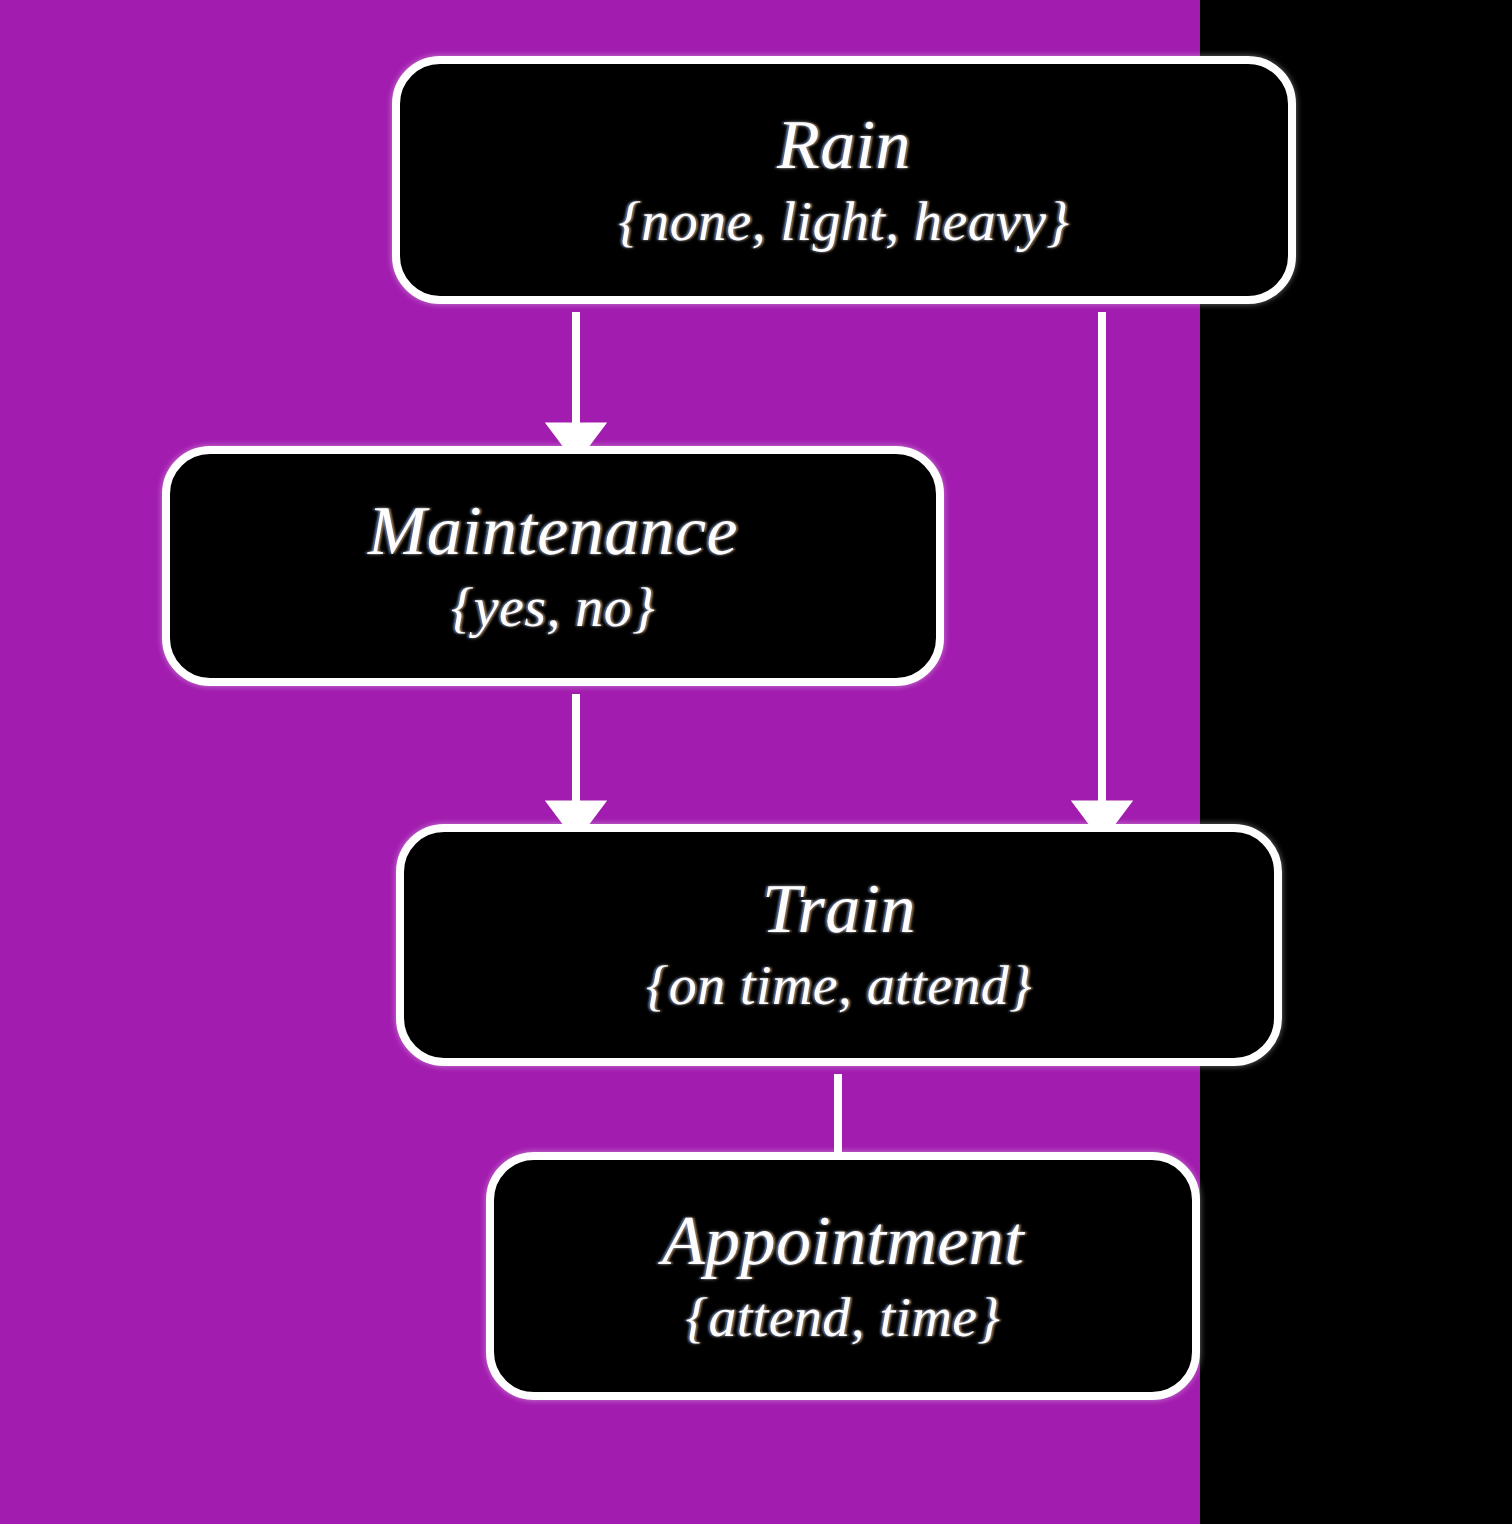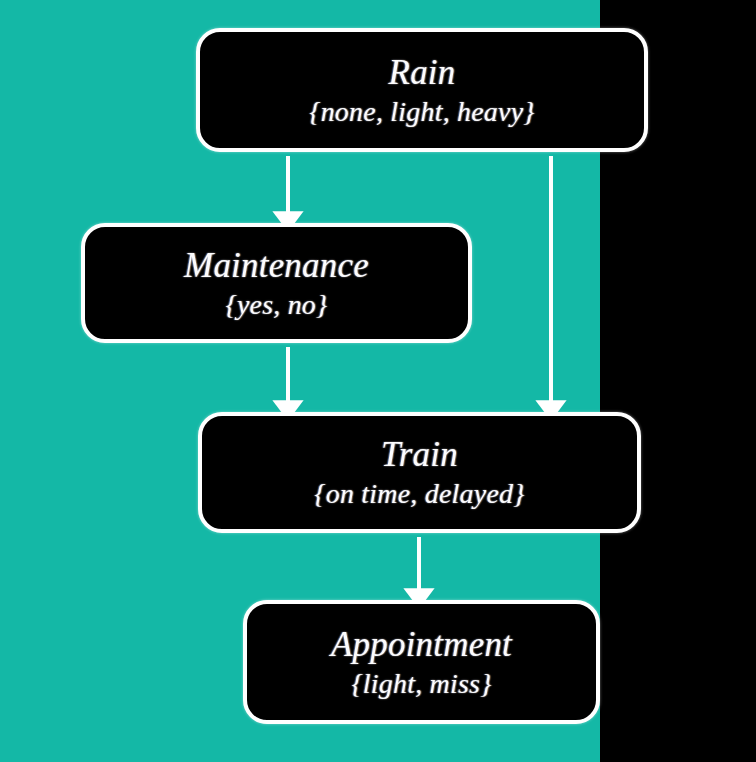--- a/index.html
+++ b/index.html
@@ -11,21 +11,21 @@
   body {
     width: 756px;
     height: 762px;
     overflow: hidden;
     font-family: "Liberation Serif", "DejaVu Serif", serif;
   }
   #canvas {
     position: relative;
     width: 600px;
     height: 762px;
-    background: #14b8a6;
+    background: #a21caf;
   }
   #edge-layer {
     position: absolute;
     left: 0;
     top: 0;
     width: 756px;
     height: 762px;
     pointer-events: none;
   }
   .node {
@@ -90,21 +90,21 @@
     <div class="node-states">{none, light, heavy}</div>
   </div>
 
   <div class="node" style="left: 81px; top: 223px; width: 391px; height: 120px;">
     <div class="node-label">Maintenance</div>
     <div class="node-states">{yes, no}</div>
   </div>
 
   <div class="node" style="left: 198px; top: 412px; width: 443px; height: 121px;">
     <div class="node-label">Train</div>
-    <div class="node-states">{on time, delayed}</div>
+    <div class="node-states">{on time, attend}</div>
   </div>
 
-  <div class="node" style="left: 243px; top: 600px; width: 357px; height: 124px; text-align: right;">
+  <div class="node" style="left: 243px; top: 576px; width: 357px; height: 124px; text-align: right;">
     <div class="node-label">Appointment</div>
-    <div class="node-states">{light, miss}</div>
+    <div class="node-states">{attend, time}</div>
   </div>
 
 </div>
 
 </body></html>

